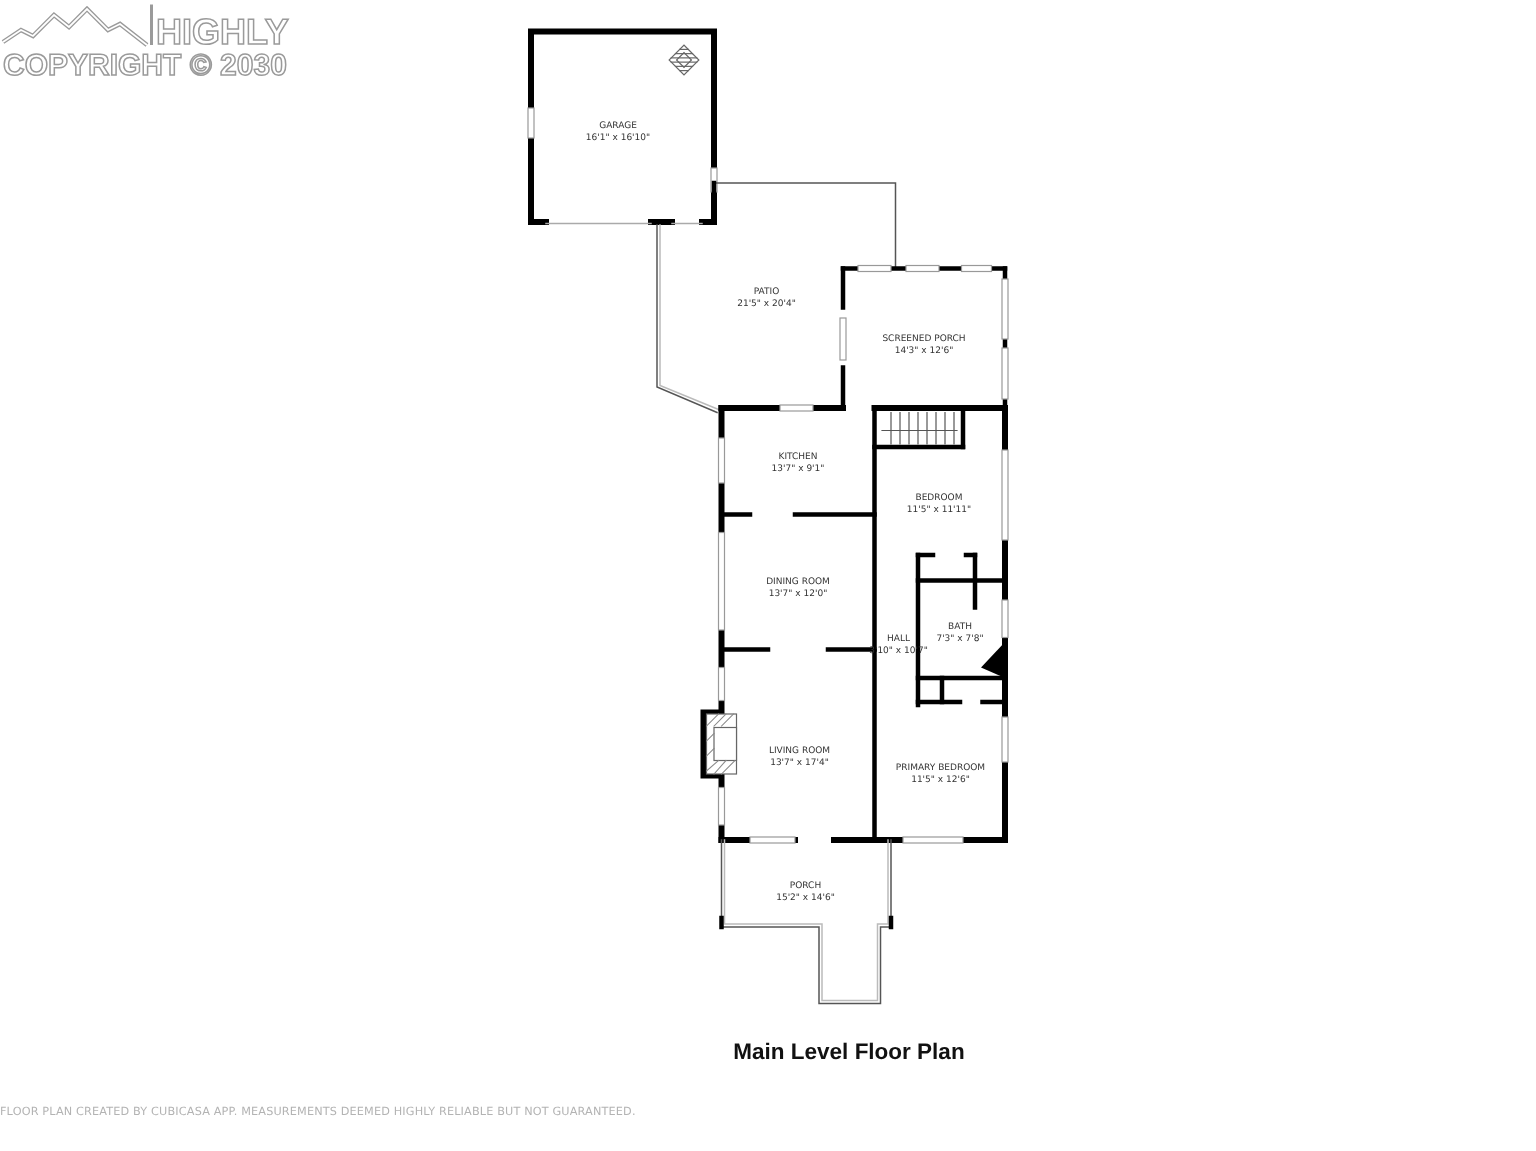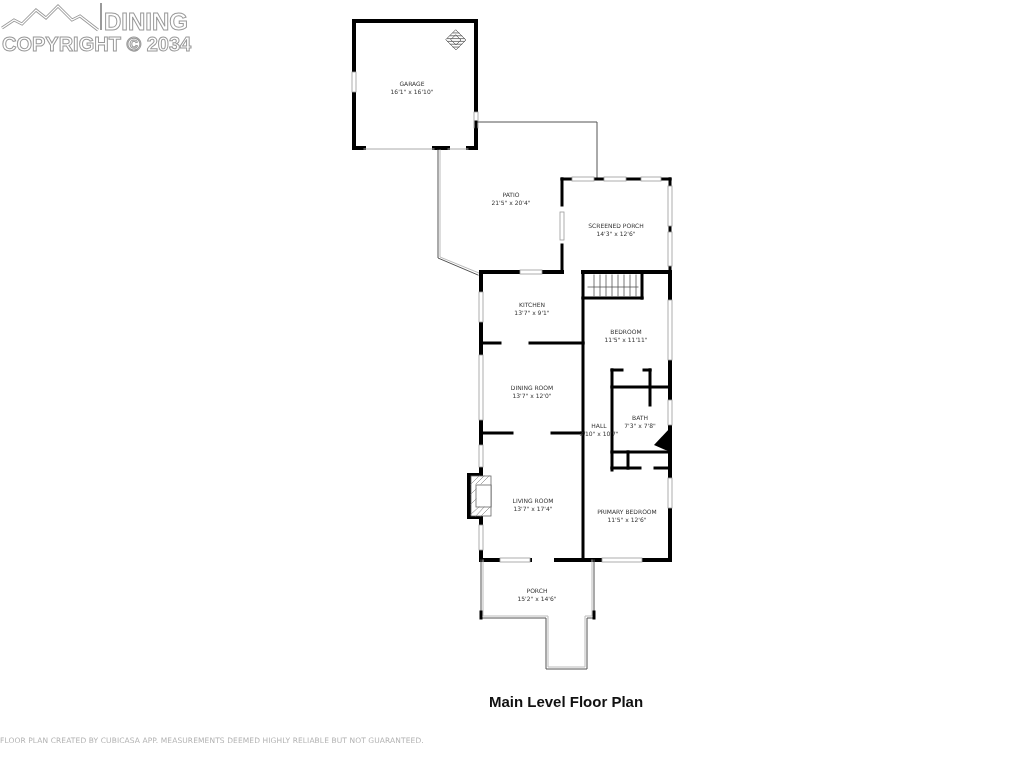--- a/index.html
+++ b/index.html
@@ -15,22 +15,22 @@
 </style>
 </head>
 <body>
 
 <div class="watermark">
   <svg class="wm-logo" width="104" height="34" viewBox="0 0 104 34">
     <polyline points="2,28 14,20 22,24 36,10 46,18 58,6 72,20 80,16 98,30" fill="none" stroke="#9a9a9a" stroke-width="3"></polyline>
     <polyline points="2,28 14,20 22,24 36,10 46,18 58,6 72,20 80,16 98,30" fill="none" stroke="#ffffff" stroke-width="1.2"></polyline>
     <line x1="101" y1="3" x2="101" y2="30" stroke="#9a9a9a" stroke-width="2"></line>
   </svg>
-  <div class="wm-brand">DINING</div>
-  <div class="wm-copy">COPYRIGHT © 2034</div>
+  <div class="wm-brand">HIGHLY</div>
+  <div class="wm-copy">COPYRIGHT © 2030</div>
 </div>
 
 <svg class="plan" width="1024" height="767" viewBox="0 0 1024 767">
   <g fill="none" stroke="#000" stroke-linecap="square">
 
     <g>
       <path d="M354,148 L354,21 L476,21 L476,148" stroke-width="4"></path>
       <line x1="354" y1="148" x2="364" y2="148" stroke-width="4"></line>
       <line x1="434" y1="148" x2="448" y2="148" stroke-width="4"></line>
       <line x1="468" y1="148" x2="476" y2="148" stroke-width="4"></line>

